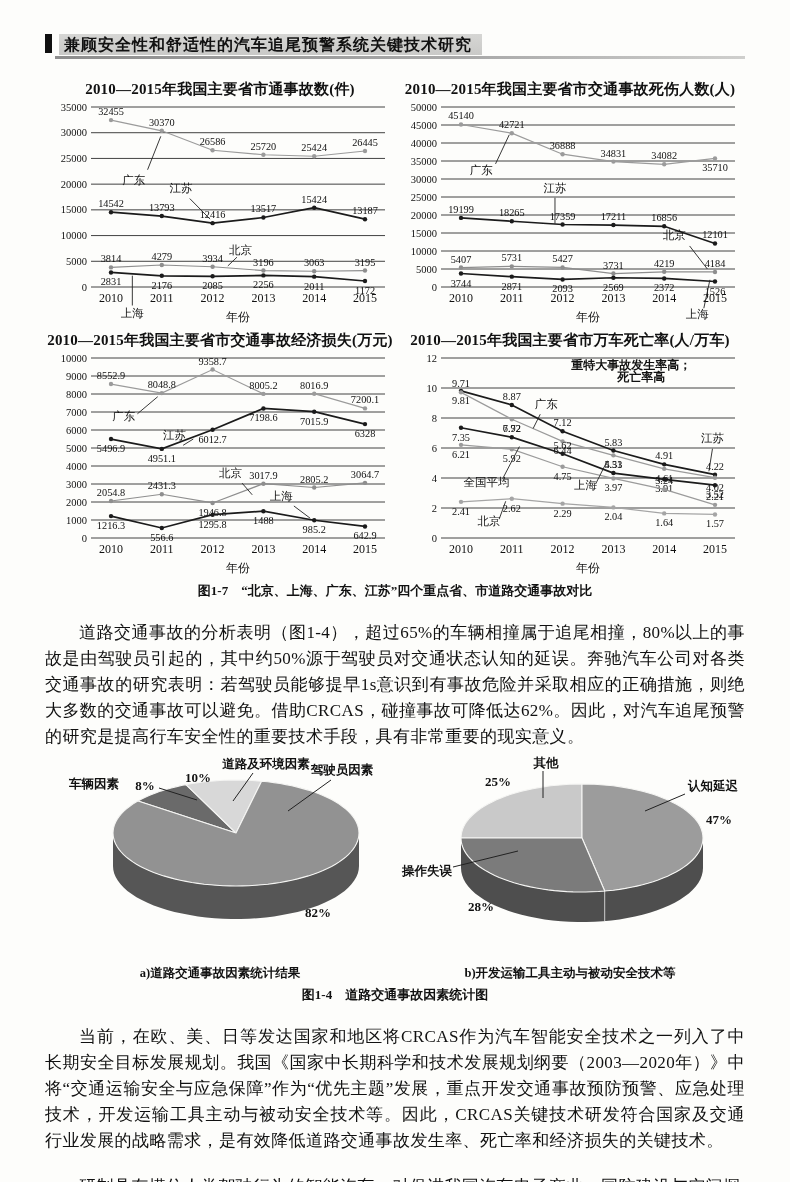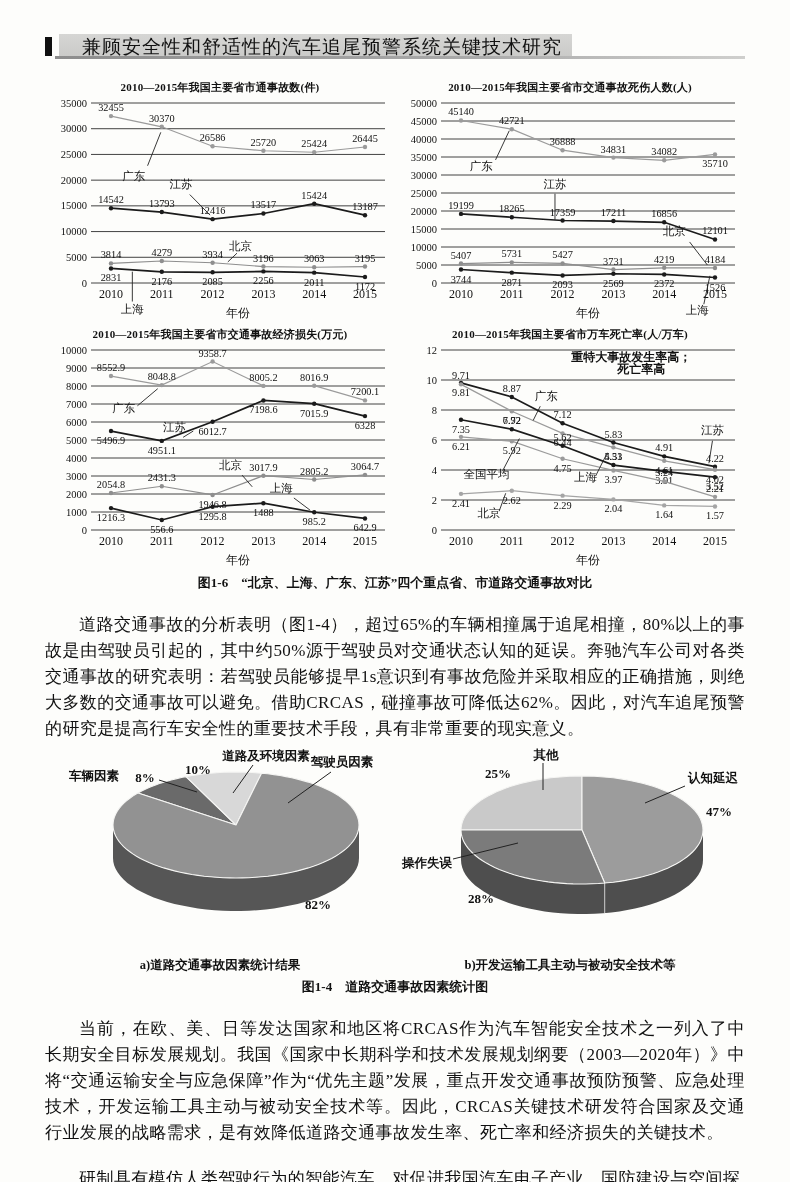--- a/index.html
+++ b/index.html
@@ -2,28 +2,28 @@
 <html><head>
 <meta charset="utf-8">
 <style>
   html,body{margin:0;padding:0;background:#e8e8e6;}
   .page{position:relative;width:790px;height:1182px;margin:0 auto;background:#fdfdfb;
         font-family:"Liberation Serif","DejaVu Serif",serif;color:#111;
         padding:34px 45px 0 45px;box-sizing:border-box;overflow:hidden;}
   
   .hdr{position:relative;height:30px;margin-bottom:14px;}
   .hdr .bar{display:inline-block;width:7px;height:19px;background:#101010;vertical-align:-3px;margin-right:7px;}
-  .htitle{font-weight:400;font-size:19px;letter-spacing:1px;
-          background:linear-gradient(#d6d6d4,#c9c9c7);padding:2px 10px 2px 23px;}
+  .htitle{font-weight:700;font-size:16px;letter-spacing:1px;
+          background:linear-gradient(#d6d6d4,#c9c9c7);padding:2px 10px 2px 5px;}
   .hdr .rule{position:absolute;left:10px;right:0;top:22px;height:3px;
              background:linear-gradient(to right,#8d8d8d,#a9a9a9 60%,#cfcfcd);}
   
   .charts{display:grid;grid-template-columns:350px 350px;column-gap:0;row-gap:2px;}
   .chart{width:350px;}
-  .ctitle{text-align:center;font-weight:700;font-size:11px;letter-spacing:0.2px;margin:2px 0 0 0;}
+  .ctitle{text-align:center;font-weight:700;font-size:15px;letter-spacing:0.2px;margin:2px 0 0 0;}
   svg text{fill:#111;}
   .tick{font:10.5px "Liberation Serif",serif;}
   .tick2{font:12px "Liberation Serif",serif;}
   .dl{font:10.3px "Liberation Serif",serif;}
   .ann{font:11.5px "Liberation Serif",serif;}
   .annB{font:700 12px "Liberation Serif",serif;}
   .xlab{font:12px "Liberation Serif",serif;}
   .plab{font:600 12.5px "Liberation Serif",serif;}
   .ppct{font:700 13px "Liberation Serif",serif;}
   
@@ -408,21 +408,21 @@
           <text x="317.4600000000023" y="92" text-anchor="middle" class="ann">江苏</text>
           <line x1="200.6200000000046" y1="134" x2="212.30400000000554" y2="110.75" stroke="#222" stroke-width="0.9"></line>
           <text x="190.4600000000023" y="138.50000000000003" text-anchor="middle" class="ann">上海</text>
           <line x1="107.65599999999677" y1="128.75" x2="124.42000000000462" y2="96.5" stroke="#222" stroke-width="0.9"></line>
           <text x="91.4" y="135.5" text-anchor="middle" class="ann">全国平均</text>
           <line x1="104.1" y1="169.25" x2="110.70400000000555" y2="151.25" stroke="#222" stroke-width="0.9"></line>
           <text x="93.9399999999977" y="175.25" text-anchor="middle" class="ann">北京</text>
         </svg></div>
   </div>
 
-  <div class="figcap">图1-6　“北京、上海、广东、江苏”四个重点省、市道路交通事故对比</div>
+  <div class="figcap">图1-7　“北京、上海、广东、江苏”四个重点省、市道路交通事故对比</div>
 
   <p class="body">道路交通事故的分析表明（图1-4），超过65%的车辆相撞属于追尾相撞，80%以上的事故是由驾驶员引起的，其中约50%源于驾驶员对交通状态认知的延误。奔驰汽车公司对各类交通事故的研究表明：若驾驶员能够提早1s意识到有事故危险并采取相应的正确措施，则绝大多数的交通事故可以避免。借助CRCAS，碰撞事故可降低达62%。因此，对汽车追尾预警的研究是提高行车安全性的重要技术手段，具有非常重要的现实意义。</p>
 
   <div class="pies">
     <div class="pcell">
       <div><svg viewBox="0 0 350 195" width="350" height="195">
             <path d="M314.0,79.0 L314.0,79.0 L313.7,82.7 L312.8,86.4 L311.3,90.0 L309.2,93.6 L306.6,97.1 L303.4,100.6 L299.6,103.9 L295.3,107.1 L290.5,110.2 L285.2,113.1 L279.5,115.8 L273.3,118.4 L266.7,120.8 L259.8,122.9 L252.5,124.9 L244.9,126.6 L237.1,128.1 L229.0,129.4 L220.8,130.4 L212.4,131.2 L203.9,131.7 L195.3,132.0 L186.7,132.0 L178.1,131.7 L169.6,131.2 L161.2,130.4 L153.0,129.4 L144.9,128.1 L137.1,126.6 L129.5,124.9 L122.2,122.9 L115.3,120.8 L108.7,118.4 L102.5,115.8 L96.8,113.1 L91.5,110.2 L86.7,107.1 L82.4,103.9 L78.6,100.6 L75.4,97.1 L72.8,93.6 L70.7,90.0 L69.2,86.4 L68.3,82.7 L68.0,79.0 L68.0,112.0 L68.0,112.0 L68.3,115.7 L69.2,119.4 L70.7,123.0 L72.8,126.6 L75.4,130.1 L78.6,133.6 L82.4,136.9 L86.7,140.1 L91.5,143.2 L96.8,146.1 L102.5,148.8 L108.7,151.4 L115.3,153.8 L122.2,155.9 L129.5,157.9 L137.1,159.6 L144.9,161.1 L153.0,162.4 L161.2,163.4 L169.6,164.2 L178.1,164.7 L186.7,165.0 L195.3,165.0 L203.9,164.7 L212.4,164.2 L220.8,163.4 L229.0,162.4 L237.1,161.1 L244.9,159.6 L252.5,157.9 L259.8,155.9 L266.7,153.8 L273.3,151.4 L279.5,148.8 L285.2,146.1 L290.5,143.2 L295.3,140.1 L299.6,136.9 L303.4,133.6 L306.6,130.1 L309.2,126.6 L311.3,123.0 L312.8,119.4 L313.7,115.7 L314.0,112.0 Z" fill="#565656"></path>
             <path d="M191,79 L93.0,47.0 L93.0,47.0 L97.1,44.8 L101.3,42.7 L105.9,40.7 L110.6,38.9 L115.6,37.1 L120.8,35.5 L126.2,34.0 L131.7,32.6 L137.5,31.3 L141.0,30.6 Z" fill="#6a6a6a" stroke="#f5f5f3" stroke-width="1.1" stroke-linejoin="round"></path>
             <path d="M191,79 L141.0,30.6 L141.0,30.6 L146.9,29.5 L153.0,28.6 L159.2,27.8 L165.4,27.2 L171.8,26.7 L178.1,26.3 L184.6,26.1 L191.0,26.0 L197.4,26.1 L203.9,26.3 L210.2,26.7 L216.6,27.2 Z" fill="#d8d8d8" stroke="#f5f5f3" stroke-width="1.1" stroke-linejoin="round"></path>
             <path d="M191,79 L216.6,27.2 L216.6,27.2 L222.8,27.8 L229.0,28.6 L235.1,29.5 L241.0,30.6 L246.8,31.8 L252.5,33.1 L258.0,34.6 L263.3,36.1 L268.4,37.8 L273.3,39.6 L278.0,41.5 L282.4,43.5 L286.6,45.6 L290.5,47.8 L294.2,50.1 L297.5,52.5 L300.6,54.9 L303.4,57.4 L305.8,60.0 L308.0,62.6 L309.8,65.3 L311.3,68.0 L312.5,70.7 L313.3,73.5 L313.8,76.2 L314.0,79.0 L313.8,81.8 L313.3,84.5 L312.5,87.3 L311.3,90.0 L309.8,92.7 L308.0,95.4 L305.8,98.0 L303.4,100.6 L300.6,103.1 L297.5,105.5 L294.2,107.9 L290.5,110.2 L286.6,112.4 L282.4,114.5 L278.0,116.5 L273.3,118.4 L268.4,120.2 L263.3,121.9 L258.0,123.4 L252.5,124.9 L246.8,126.2 L241.0,127.4 L235.1,128.5 L229.0,129.4 L222.8,130.2 L216.6,130.8 L210.2,131.3 L203.9,131.7 L197.4,131.9 L191.0,132.0 L184.6,131.9 L178.1,131.7 L171.8,131.3 L165.4,130.8 L159.2,130.2 L153.0,129.4 L146.9,128.5 L141.0,127.4 L135.2,126.2 L129.5,124.9 L124.0,123.4 L118.7,121.9 L113.6,120.2 L108.7,118.4 L104.0,116.5 L99.6,114.5 L95.4,112.4 L91.5,110.2 L87.8,107.9 L84.5,105.5 L81.4,103.1 L78.6,100.6 L76.2,98.0 L74.0,95.4 L72.2,92.7 L70.7,90.0 L69.5,87.3 L68.7,84.5 L68.2,81.8 L68.0,79.0 L68.2,76.2 L68.7,73.5 L69.5,70.7 L70.7,68.0 L72.2,65.3 L74.0,62.6 L76.2,60.0 L78.6,57.4 L81.4,54.9 L84.5,52.5 L87.8,50.1 L91.5,47.8 L93.0,47.0 Z" fill="#929292" stroke="#f5f5f3" stroke-width="1.1" stroke-linejoin="round"></path>

